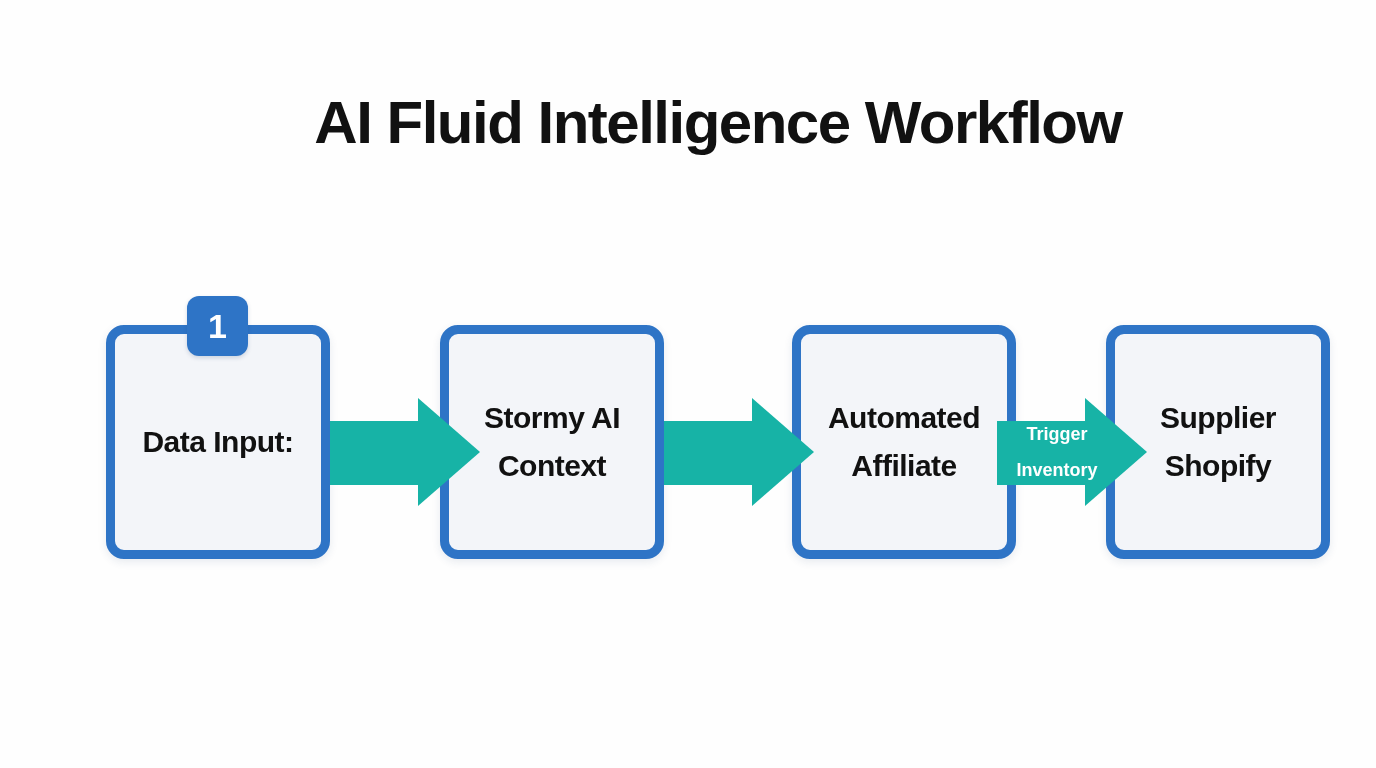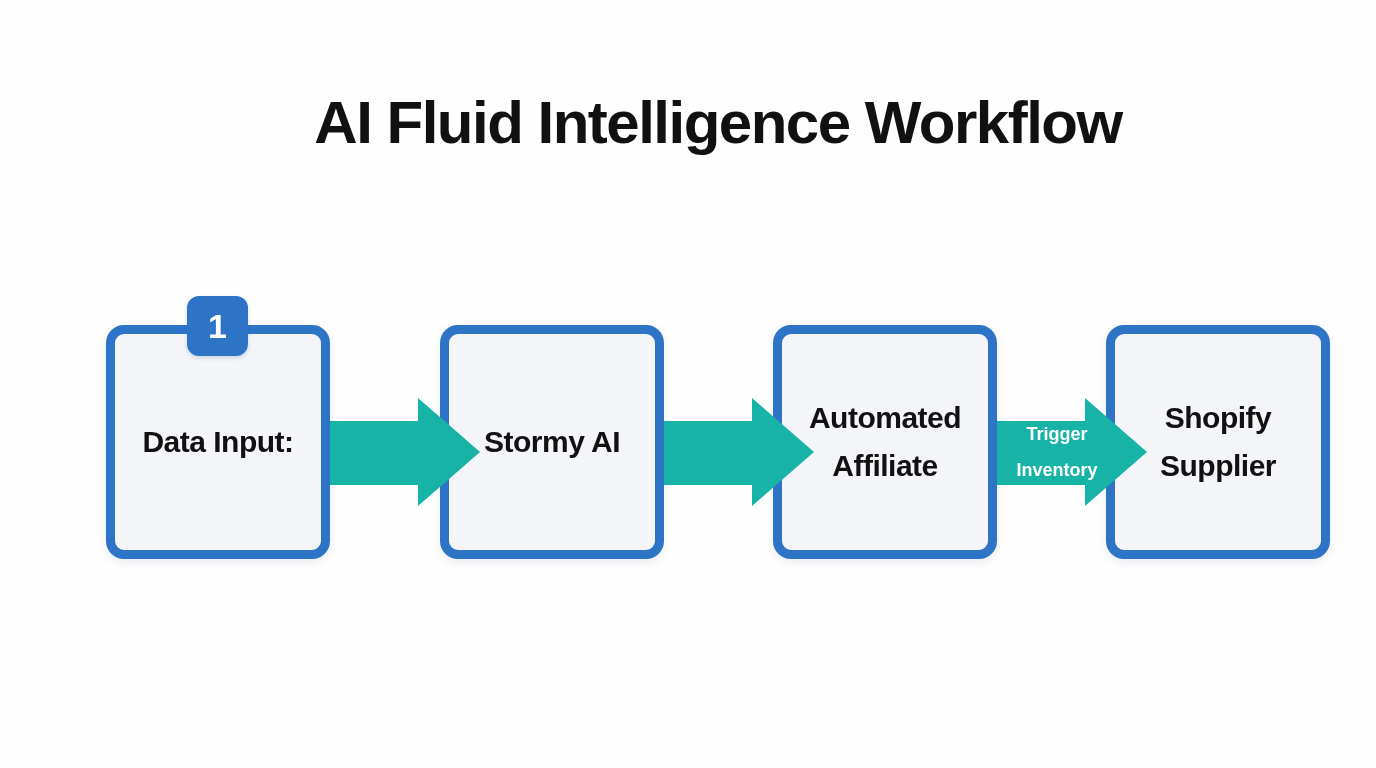--- a/index.html
+++ b/index.html
@@ -44,21 +44,21 @@
   .step-box .label{
     text-align:center;
     font-size:30px;
     font-weight:bold;
     line-height:38px;
     color:var(--text);
     letter-spacing:-0.5px;
   }
   .box-1{left:76px;}
   .box-2{left:410px;}
-  .box-3{left:743px;}
+  .box-3{left:762px;}
   .box-4{left:1076px;}
   .badge{
     position:absolute;
     left:157px;top:266px;
     width:61px;height:60px;
     background:var(--accent-blue);
     border-radius:12px;
     display:flex;align-items:center;justify-content:center;
     color:#ffffff;
     font-size:34px;font-weight:bold;
@@ -113,20 +113,21 @@
 </div>
 
 <div class="arrow arrow-1">
   <div class="body"></div>
   <div class="head"></div>
 </div>
 
 <div class="step-box box-2">
   <div class="label">
     <div>Stormy AI</div>
+    <div>Context</div>
   </div>
 </div>
 
 <div class="arrow arrow-2">
   <div class="body"></div>
   <div class="head"></div>
 </div>
 
 <div class="step-box box-3">
   <div class="label">
@@ -141,16 +142,16 @@
   <div class="arrow-label">
     <div>
       <div>Trigger</div>
       <div>Inventory</div>
     </div>
   </div>
 </div>
 
 <div class="step-box box-4">
   <div class="label">
+    <div>Supplier</div>
     <div>Shopify</div>
-    <div>Supplier</div>
   </div>
 </div>
 
 </body></html>

